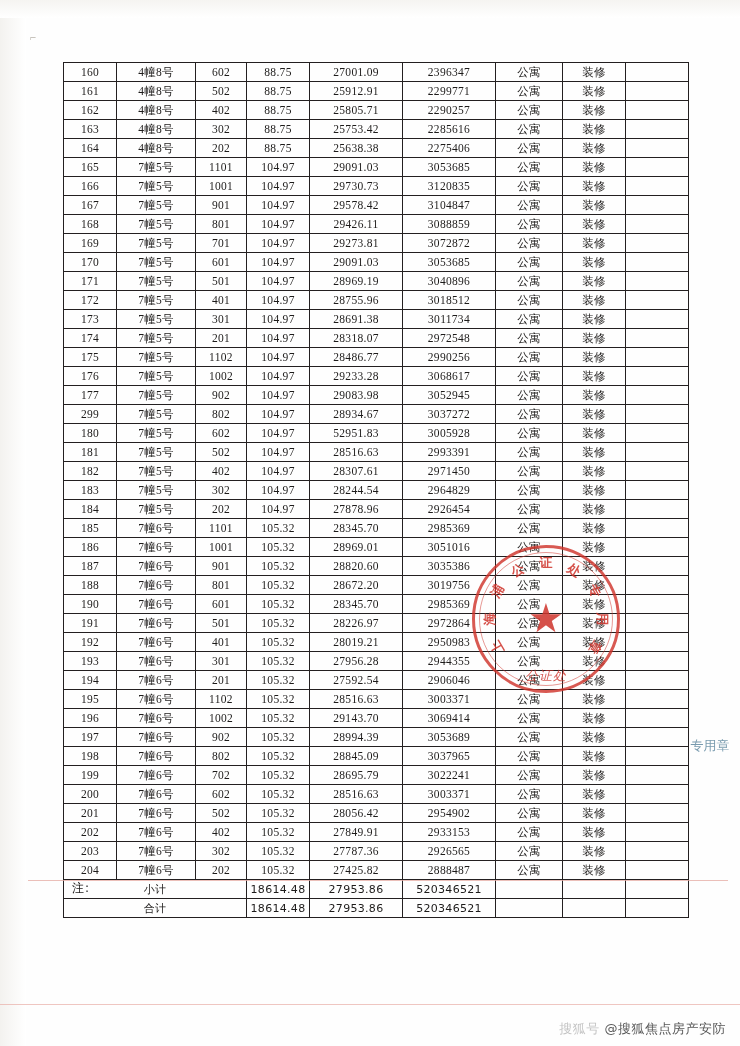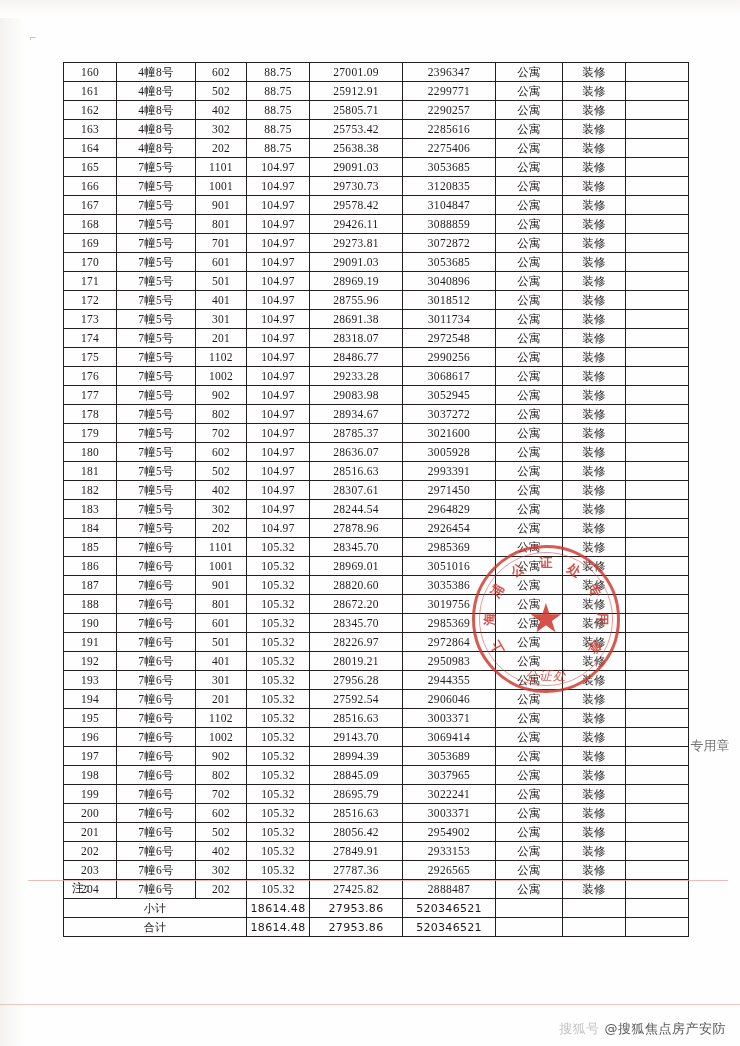--- a/index.html
+++ b/index.html
@@ -155,21 +155,21 @@
     font-style: italic;
   }
 
   
   .side-stamp {
     position: absolute;
     left: 690px;
     top: 735px;
     width: 40px;
     height: 90px;
-    color: #000000;
+    color: #0c4a6e;
     opacity: .55;
     font-family: "DejaVu Sans", sans-serif;
     font-size: 13px;
     line-height: 22px;
     text-align: center;
   }
 
   
   .red-rule {
     position: absolute;
@@ -401,47 +401,36 @@
             <td class="c-bld cn">7幢5号</td>
             <td class="c-room">902</td>
             <td class="c-area">104.97</td>
             <td class="c-total">29083.98</td>
             <td class="c-price">3052945</td>
             <td class="c-use cn">公寓</td>
             <td class="c-deco cn">装修</td>
             <td class="c-note"></td>
           </tr>
           <tr>
-            <td class="c-idx">178</td>
+            <td class="c-idx">299</td>
             <td class="c-bld cn">7幢5号</td>
             <td class="c-room">802</td>
             <td class="c-area">104.97</td>
             <td class="c-total">28934.67</td>
             <td class="c-price">3037272</td>
             <td class="c-use cn">公寓</td>
             <td class="c-deco cn">装修</td>
             <td class="c-note"></td>
           </tr>
           <tr>
-            <td class="c-idx">179</td>
-            <td class="c-bld cn">7幢5号</td>
-            <td class="c-room">702</td>
-            <td class="c-area">104.97</td>
-            <td class="c-total">28785.37</td>
-            <td class="c-price">3021600</td>
-            <td class="c-use cn">公寓</td>
-            <td class="c-deco cn">装修</td>
-            <td class="c-note"></td>
-          </tr>
-          <tr>
             <td class="c-idx">180</td>
             <td class="c-bld cn">7幢5号</td>
             <td class="c-room">602</td>
             <td class="c-area">104.97</td>
-            <td class="c-total">28636.07</td>
+            <td class="c-total">52951.83</td>
             <td class="c-price">3005928</td>
             <td class="c-use cn">公寓</td>
             <td class="c-deco cn">装修</td>
             <td class="c-note"></td>
           </tr>
           <tr>
             <td class="c-idx">181</td>
             <td class="c-bld cn">7幢5号</td>
             <td class="c-room">502</td>
             <td class="c-area">104.97</td>

